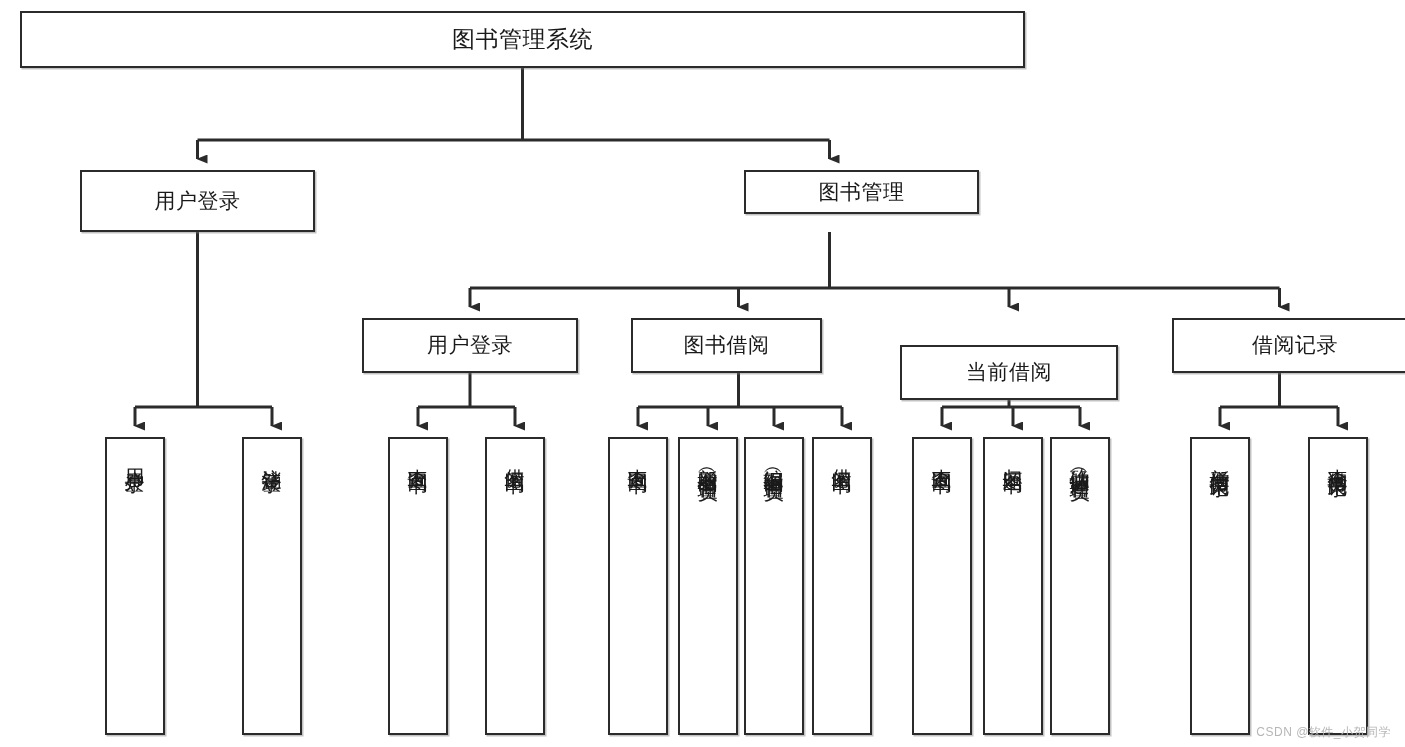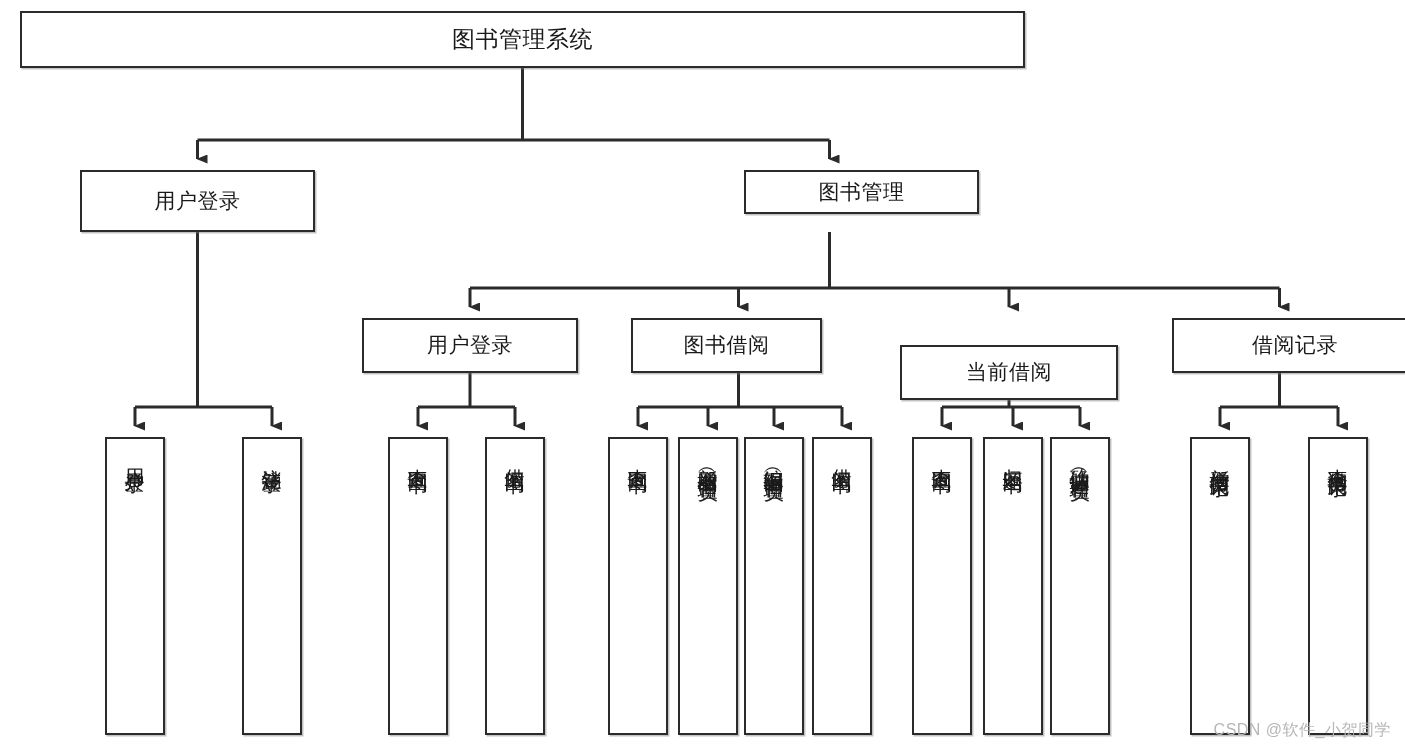--- a/index.html
+++ b/index.html
@@ -55,21 +55,21 @@
     line-height: 1;
     font-size: 20px;
   }
   .node-box.root .node-label {
     font-size: 23px;
   }
   #watermark {
     position: absolute;
     right: 14px;
     bottom: 6px;
-    font-size: 16px;
+    font-size: 12px;
     color: #b6b6b6;
     letter-spacing: 0.5px;
     user-select: none;
     white-space: nowrap;
   }
 </style>
 </head>
 <body>
 
 <div id="diagram-root">

